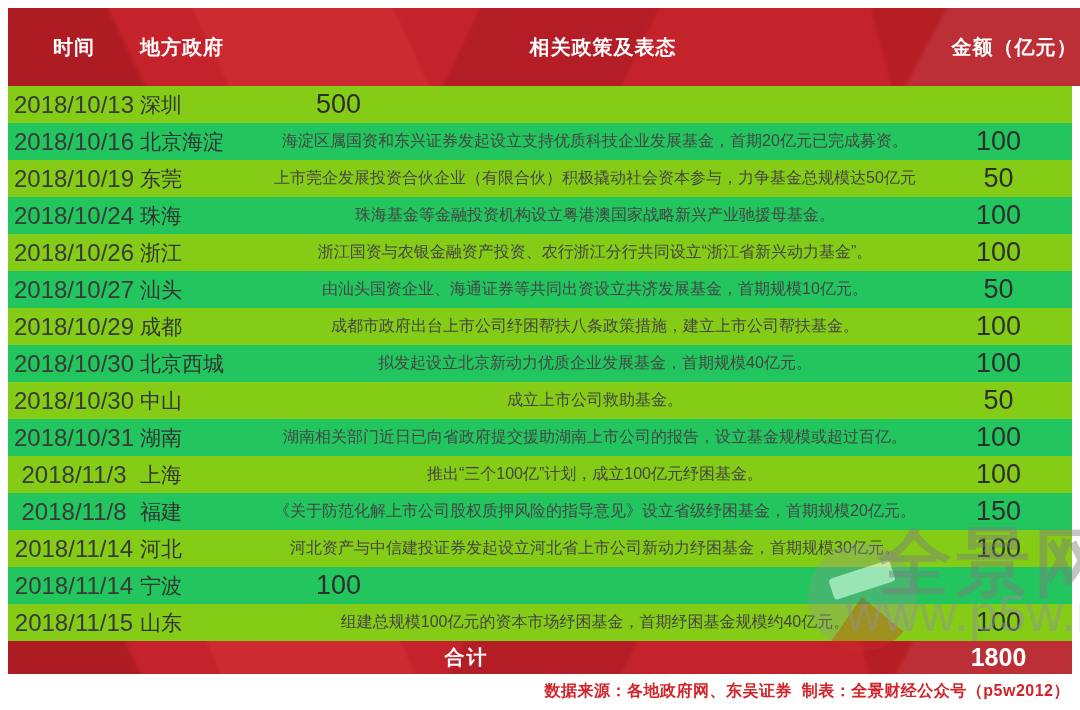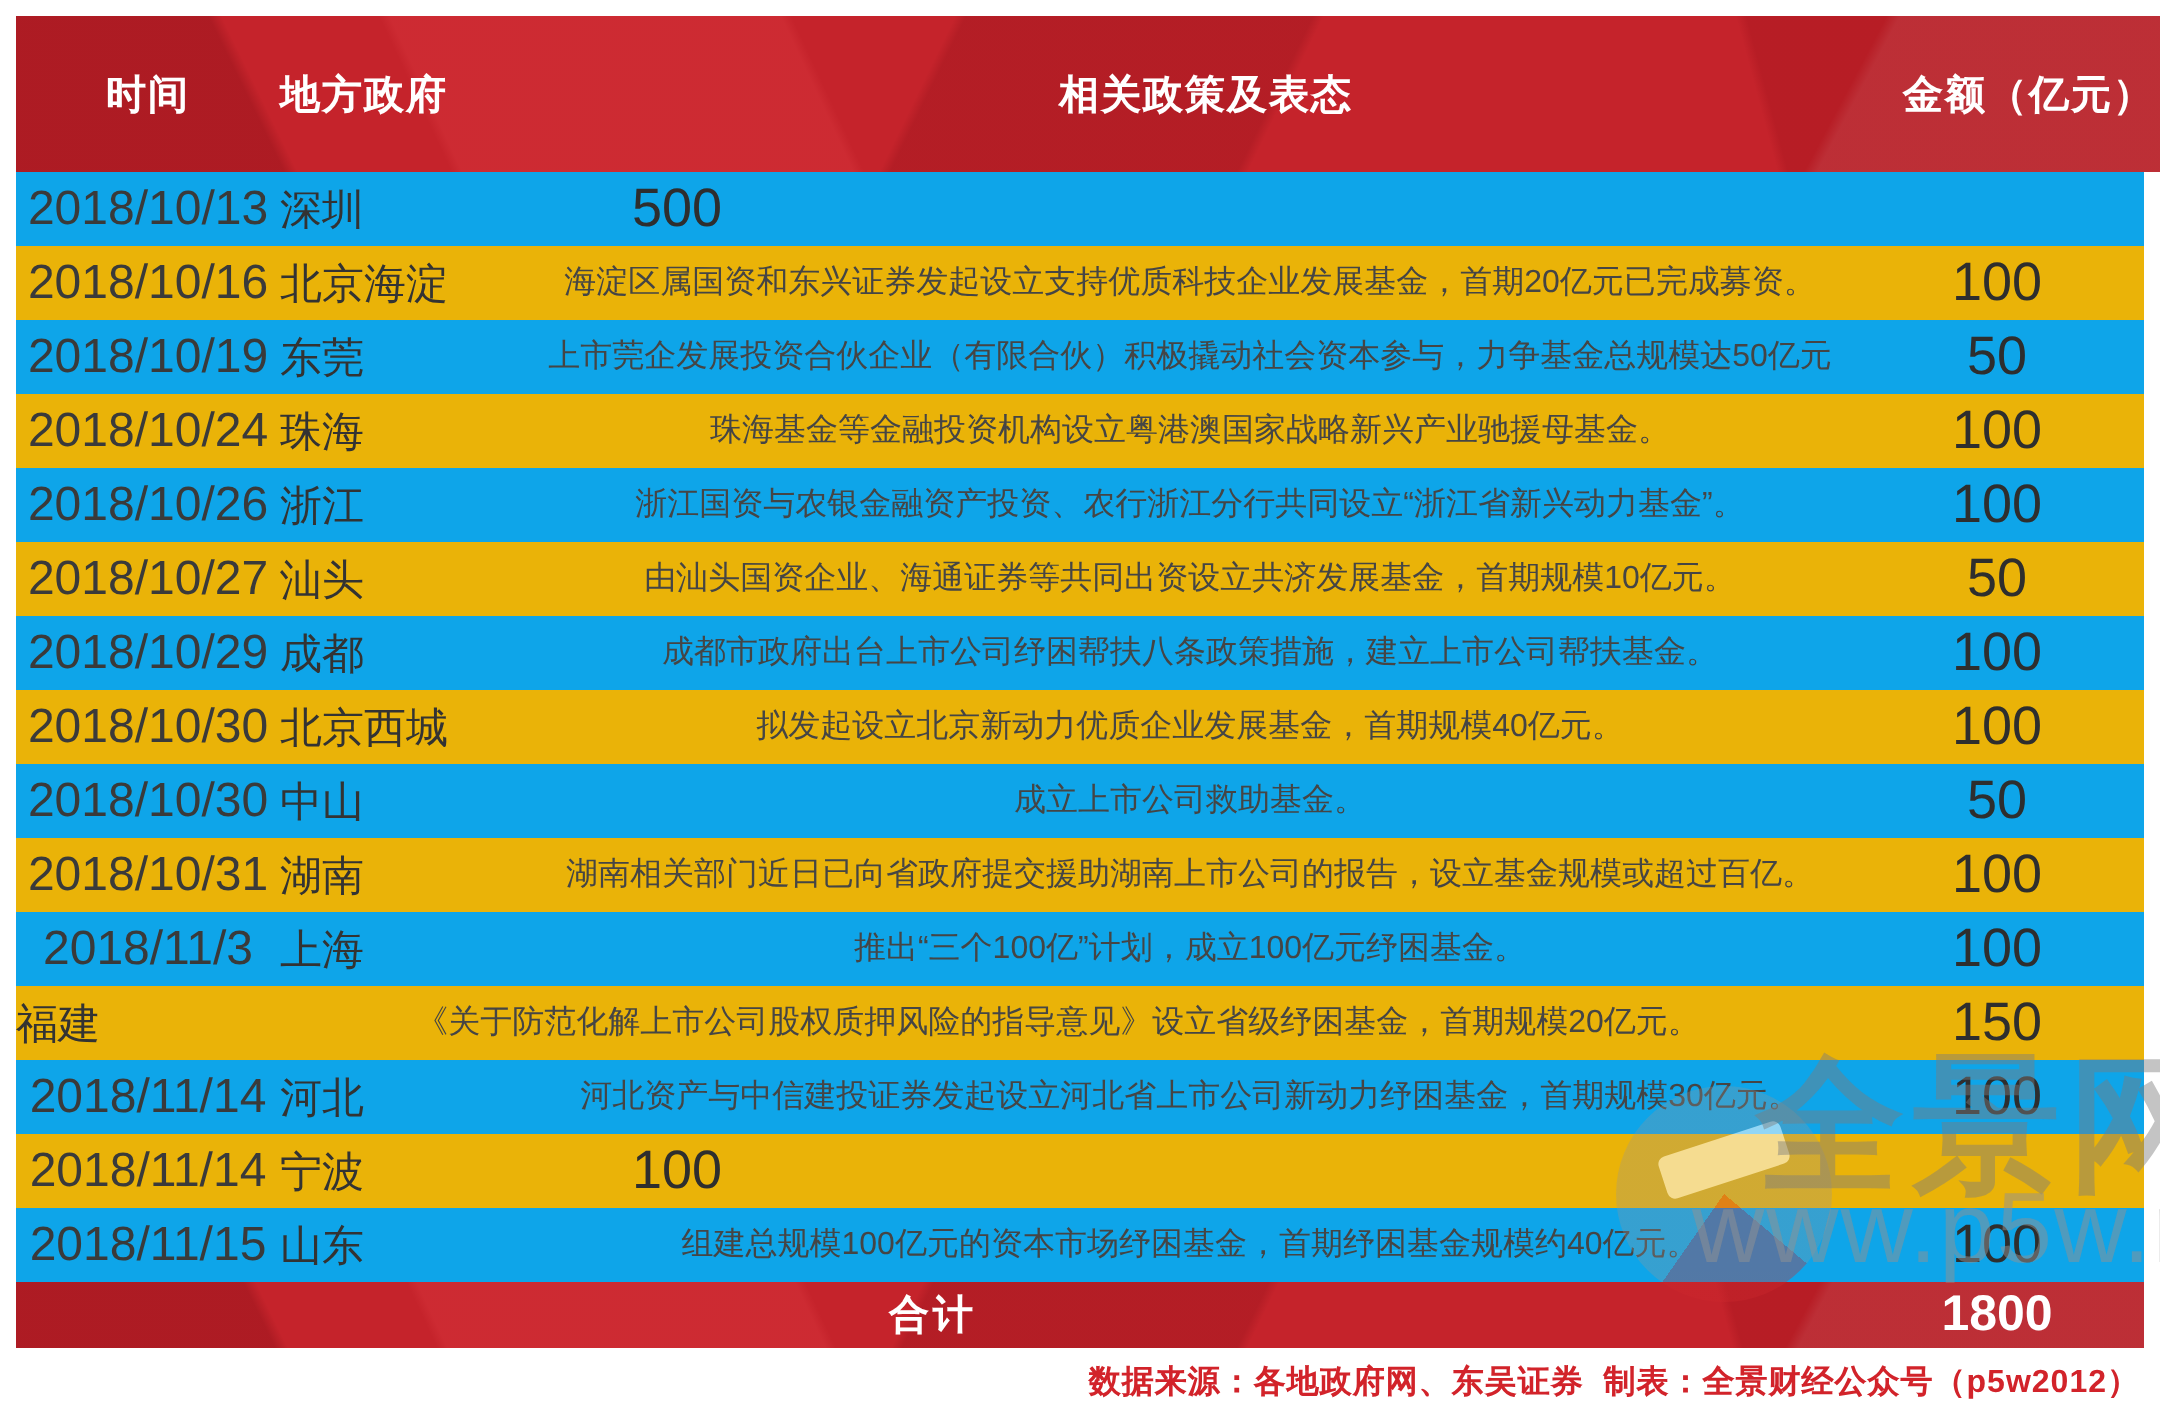--- a/index.html
+++ b/index.html
@@ -29,22 +29,22 @@
   .c4{width:147px;text-align:center;flex:none;}
 
   
   .table-header{
     position:absolute;left:8px;top:8px;right:8px;height:78px;
     color:#ffffff;font-weight:bold;font-size:20px;letter-spacing:1px;
   }
 
   
   .rows{position:absolute;left:8px;right:8px;top:86px;}
-  .row{height:37px;background:#eab308;}
-  .row.odd{background:#0ea5e9;}
+  .row{height:37px;background:#22c55e;}
+  .row.odd{background:#84cc16;}
   .row .date{font-size:24px;color:#3a3a3a;}
   .row .gov{font-size:21px;color:#333333;font-weight:500;}
   .row .policy{font-size:16px;color:#454545;white-space:nowrap;overflow:hidden;}
   .row .amount{font-size:27px;color:#2e2e2e;}
 
   
   .total-bar{
     position:absolute;left:8px;right:8px;top:641px;height:33px;
     display:flex;align-items:center;color:#ffffff;
   }
@@ -154,20 +154,21 @@
       <div class="c3 policy">湖南相关部门近日已向省政府提交援助湖南上市公司的报告，设立基金规模或超过百亿。</div>
       <div class="c4 amount">100</div>
     </div>
       <div class="row cols odd">
       <div class="c1 date">2018/11/3</div>
       <div class="c2 gov">上海</div>
       <div class="c3 policy">推出“三个100亿”计划，成立100亿元纾困基金。</div>
       <div class="c4 amount">100</div>
     </div>
       <div class="row cols">
+      <div class="c1 date">2018/11/8</div>
       <div class="c2 gov">福建</div>
       <div class="c3 policy">《关于防范化解上市公司股权质押风险的指导意见》设立省级纾困基金，首期规模20亿元。</div>
       <div class="c4 amount">150</div>
     </div>
       <div class="row cols odd">
       <div class="c1 date">2018/11/14</div>
       <div class="c2 gov">河北</div>
       <div class="c3 policy">河北资产与中信建投证券发起设立河北省上市公司新动力纾困基金，首期规模30亿元。</div>
       <div class="c4 amount">100</div>
     </div>

